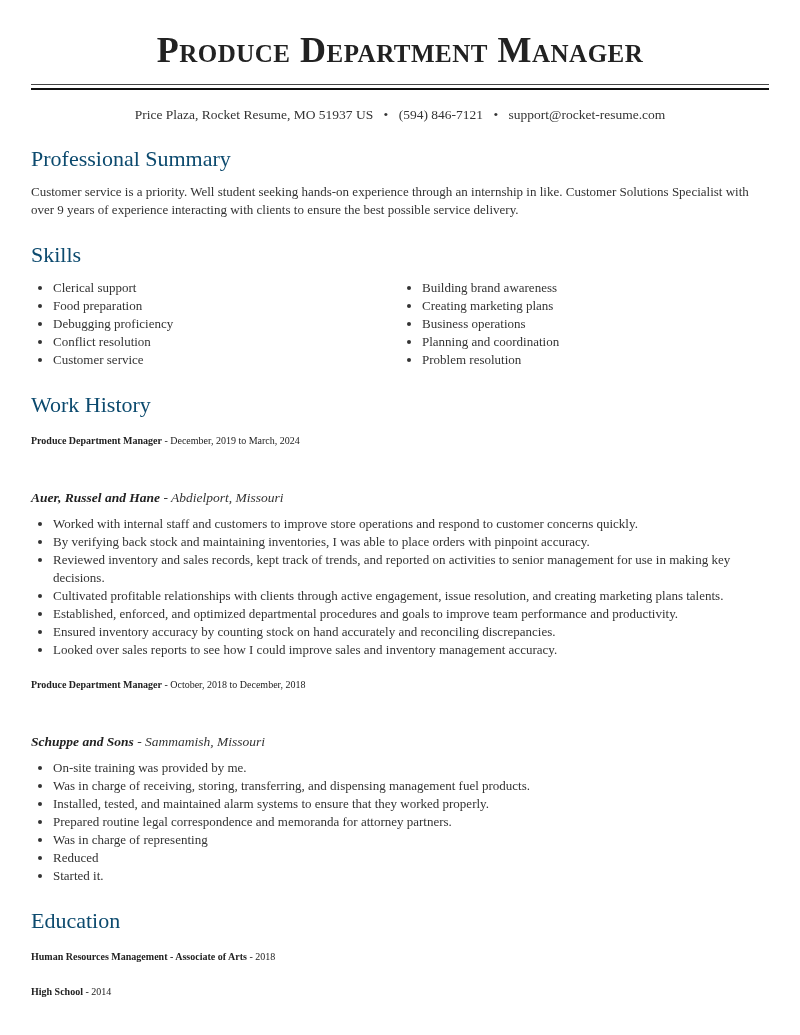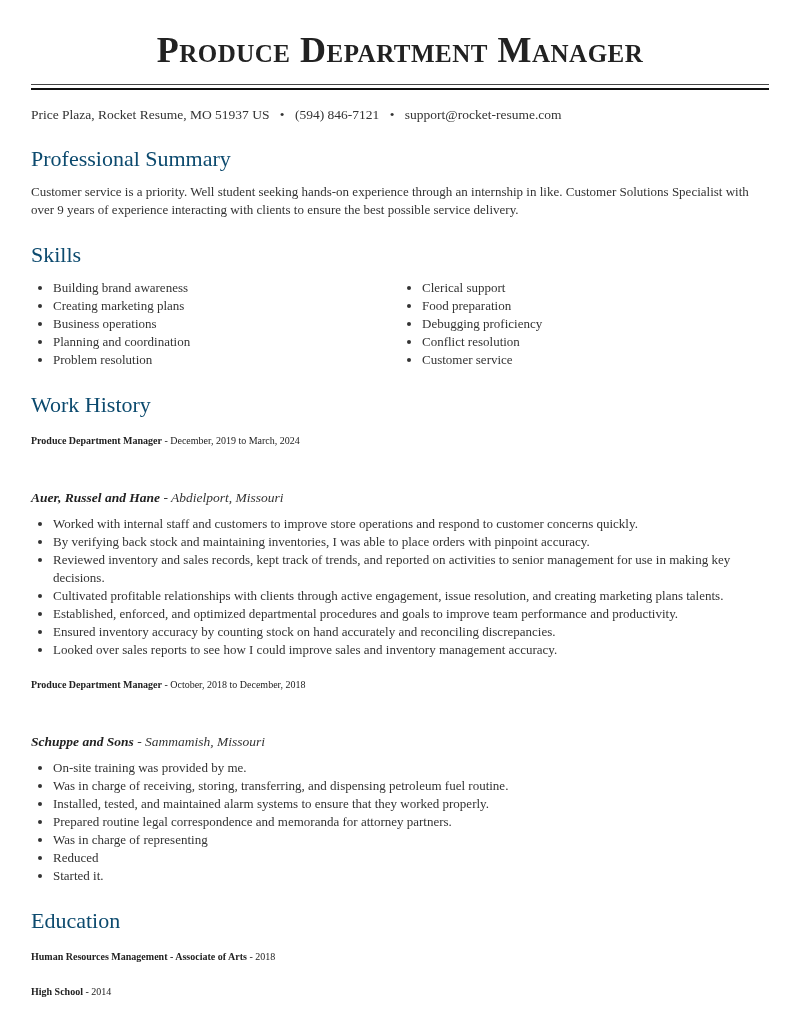--- a/index.html
+++ b/index.html
@@ -18,21 +18,21 @@
       letter-spacing: 0.5px;
       color: #222222;
       margin: 0;
       padding-top: 28px;
       line-height: 44px;
     }
     .rule-wrap { margin-top: 12px; }
     .rule-thin { height: 1px; background: #444; }
     .rule-thick { height: 2px; background: #111; margin-top: 3px; }
     .contact {
-      text-align: left;
+      text-align: center;
       font-size: 13.5px;
       margin-top: 17px;
       color: #333;
     }
     .contact .sep { margin: 0 7px; }
     h2.section-title {
       font-size: 22px;
       font-weight: normal;
       margin: 22px 0 0 0;
       line-height: 28px;
@@ -84,32 +84,32 @@
 
   <section>
     <h2 class="section-title">Professional Summary</h2>
     <div class="summary">Customer service is a priority. Well student seeking hands-on experience through an internship in like. Customer Solutions Specialist with over 9 years of experience interacting with clients to ensure the best possible service delivery.</div>
   </section>
 
   <section>
     <h2 class="section-title">Skills</h2>
     <div class="skills">
       <ul class="bullets">
+        <li>Clerical support</li>
+        <li>Food preparation</li>
+        <li>Debugging proficiency</li>
+        <li>Conflict resolution</li>
+        <li>Customer service</li>
+      </ul>
+      <ul class="bullets">
         <li>Building brand awareness</li>
         <li>Creating marketing plans</li>
         <li>Business operations</li>
         <li>Planning and coordination</li>
         <li>Problem resolution</li>
-      </ul>
-      <ul class="bullets">
-        <li>Clerical support</li>
-        <li>Food preparation</li>
-        <li>Debugging proficiency</li>
-        <li>Conflict resolution</li>
-        <li>Customer service</li>
       </ul>
     </div>
   </section>
 
   <section>
     <h2 class="section-title">Work History</h2>
 
     <div class="job">
       <div class="job-line1">
         <b>Produce Department Manager</b><span> - December, 2019 to March, 2024</span>
@@ -130,21 +130,21 @@
 
     <div class="job">
       <div class="job-line1">
         <b>Produce Department Manager</b><span> - October, 2018 to December, 2018</span>
       </div>
       <div class="job-line2">
         <b>Schuppe and Sons</b><span> - Sammamish, Missouri</span>
       </div>
       <ul class="bullets">
         <li>On-site training was provided by me.</li>
-        <li>Was in charge of receiving, storing, transferring, and dispensing petroleum fuel routine.</li>
+        <li>Was in charge of receiving, storing, transferring, and dispensing management fuel products.</li>
         <li>Installed, tested, and maintained alarm systems to ensure that they worked properly.</li>
         <li>Prepared routine legal correspondence and memoranda for attorney partners.</li>
         <li>Was in charge of representing</li>
         <li>Reduced</li>
         <li>Started it.</li>
       </ul>
     </div>
   </section>
 
   <section>

